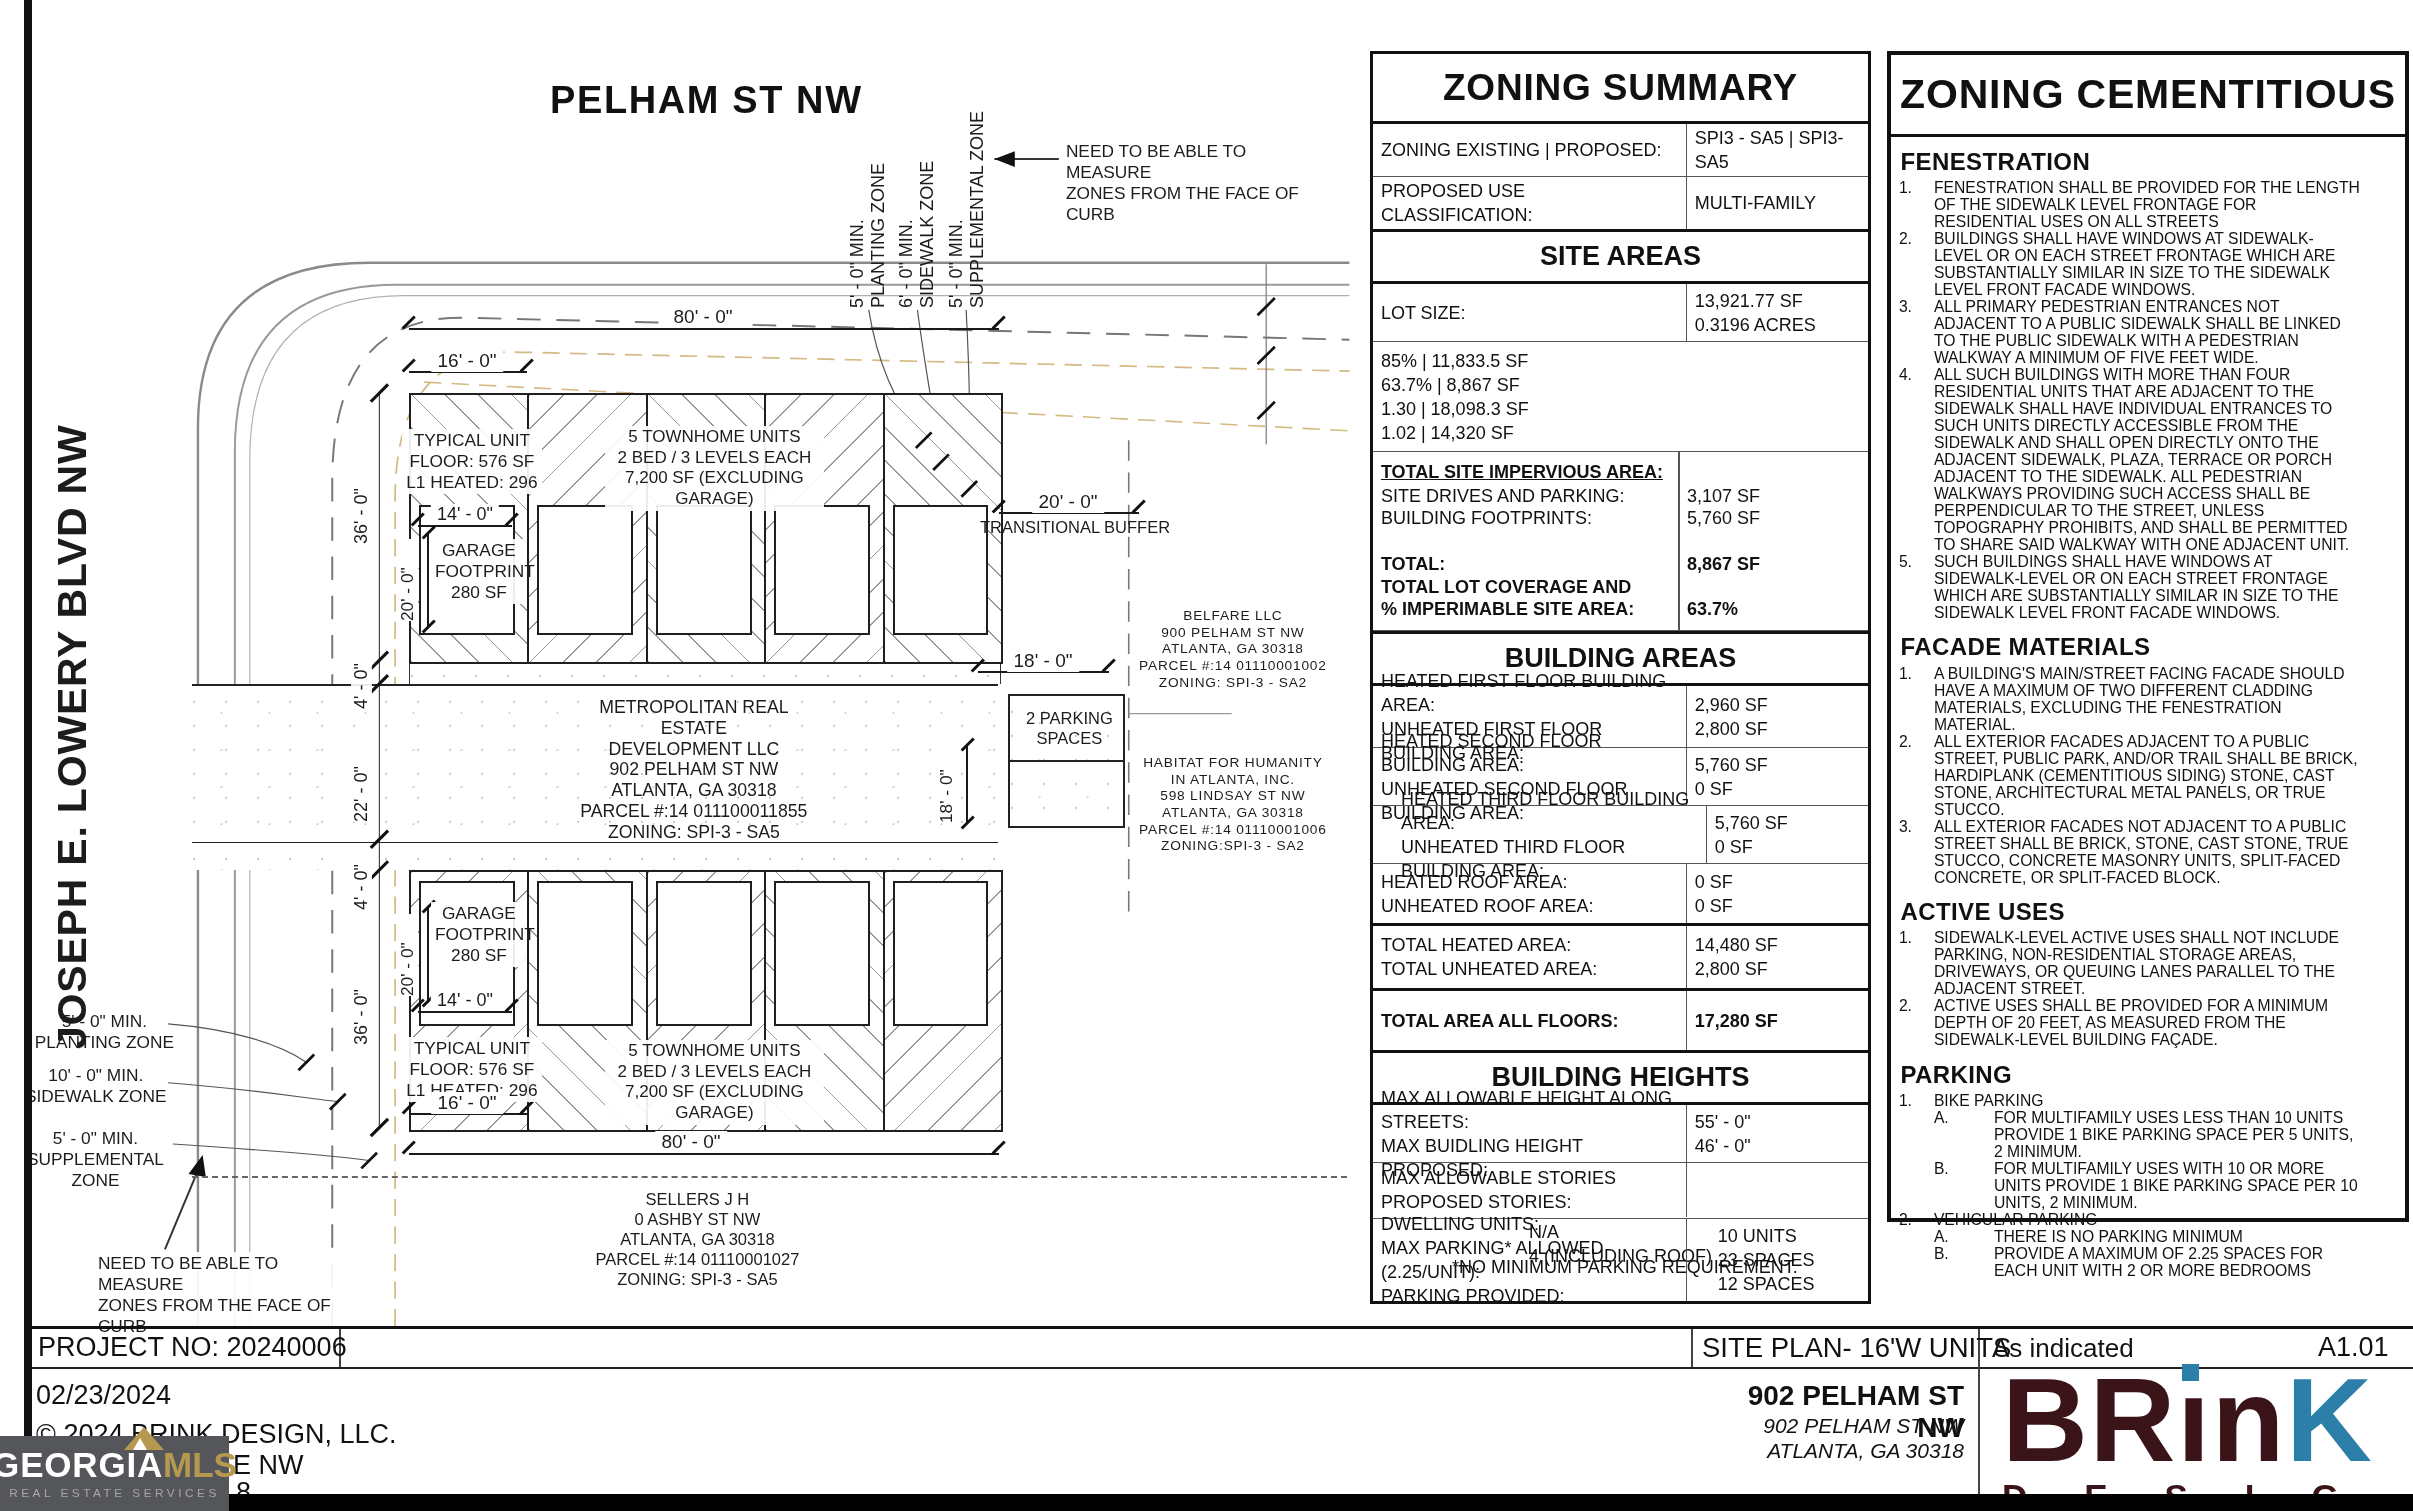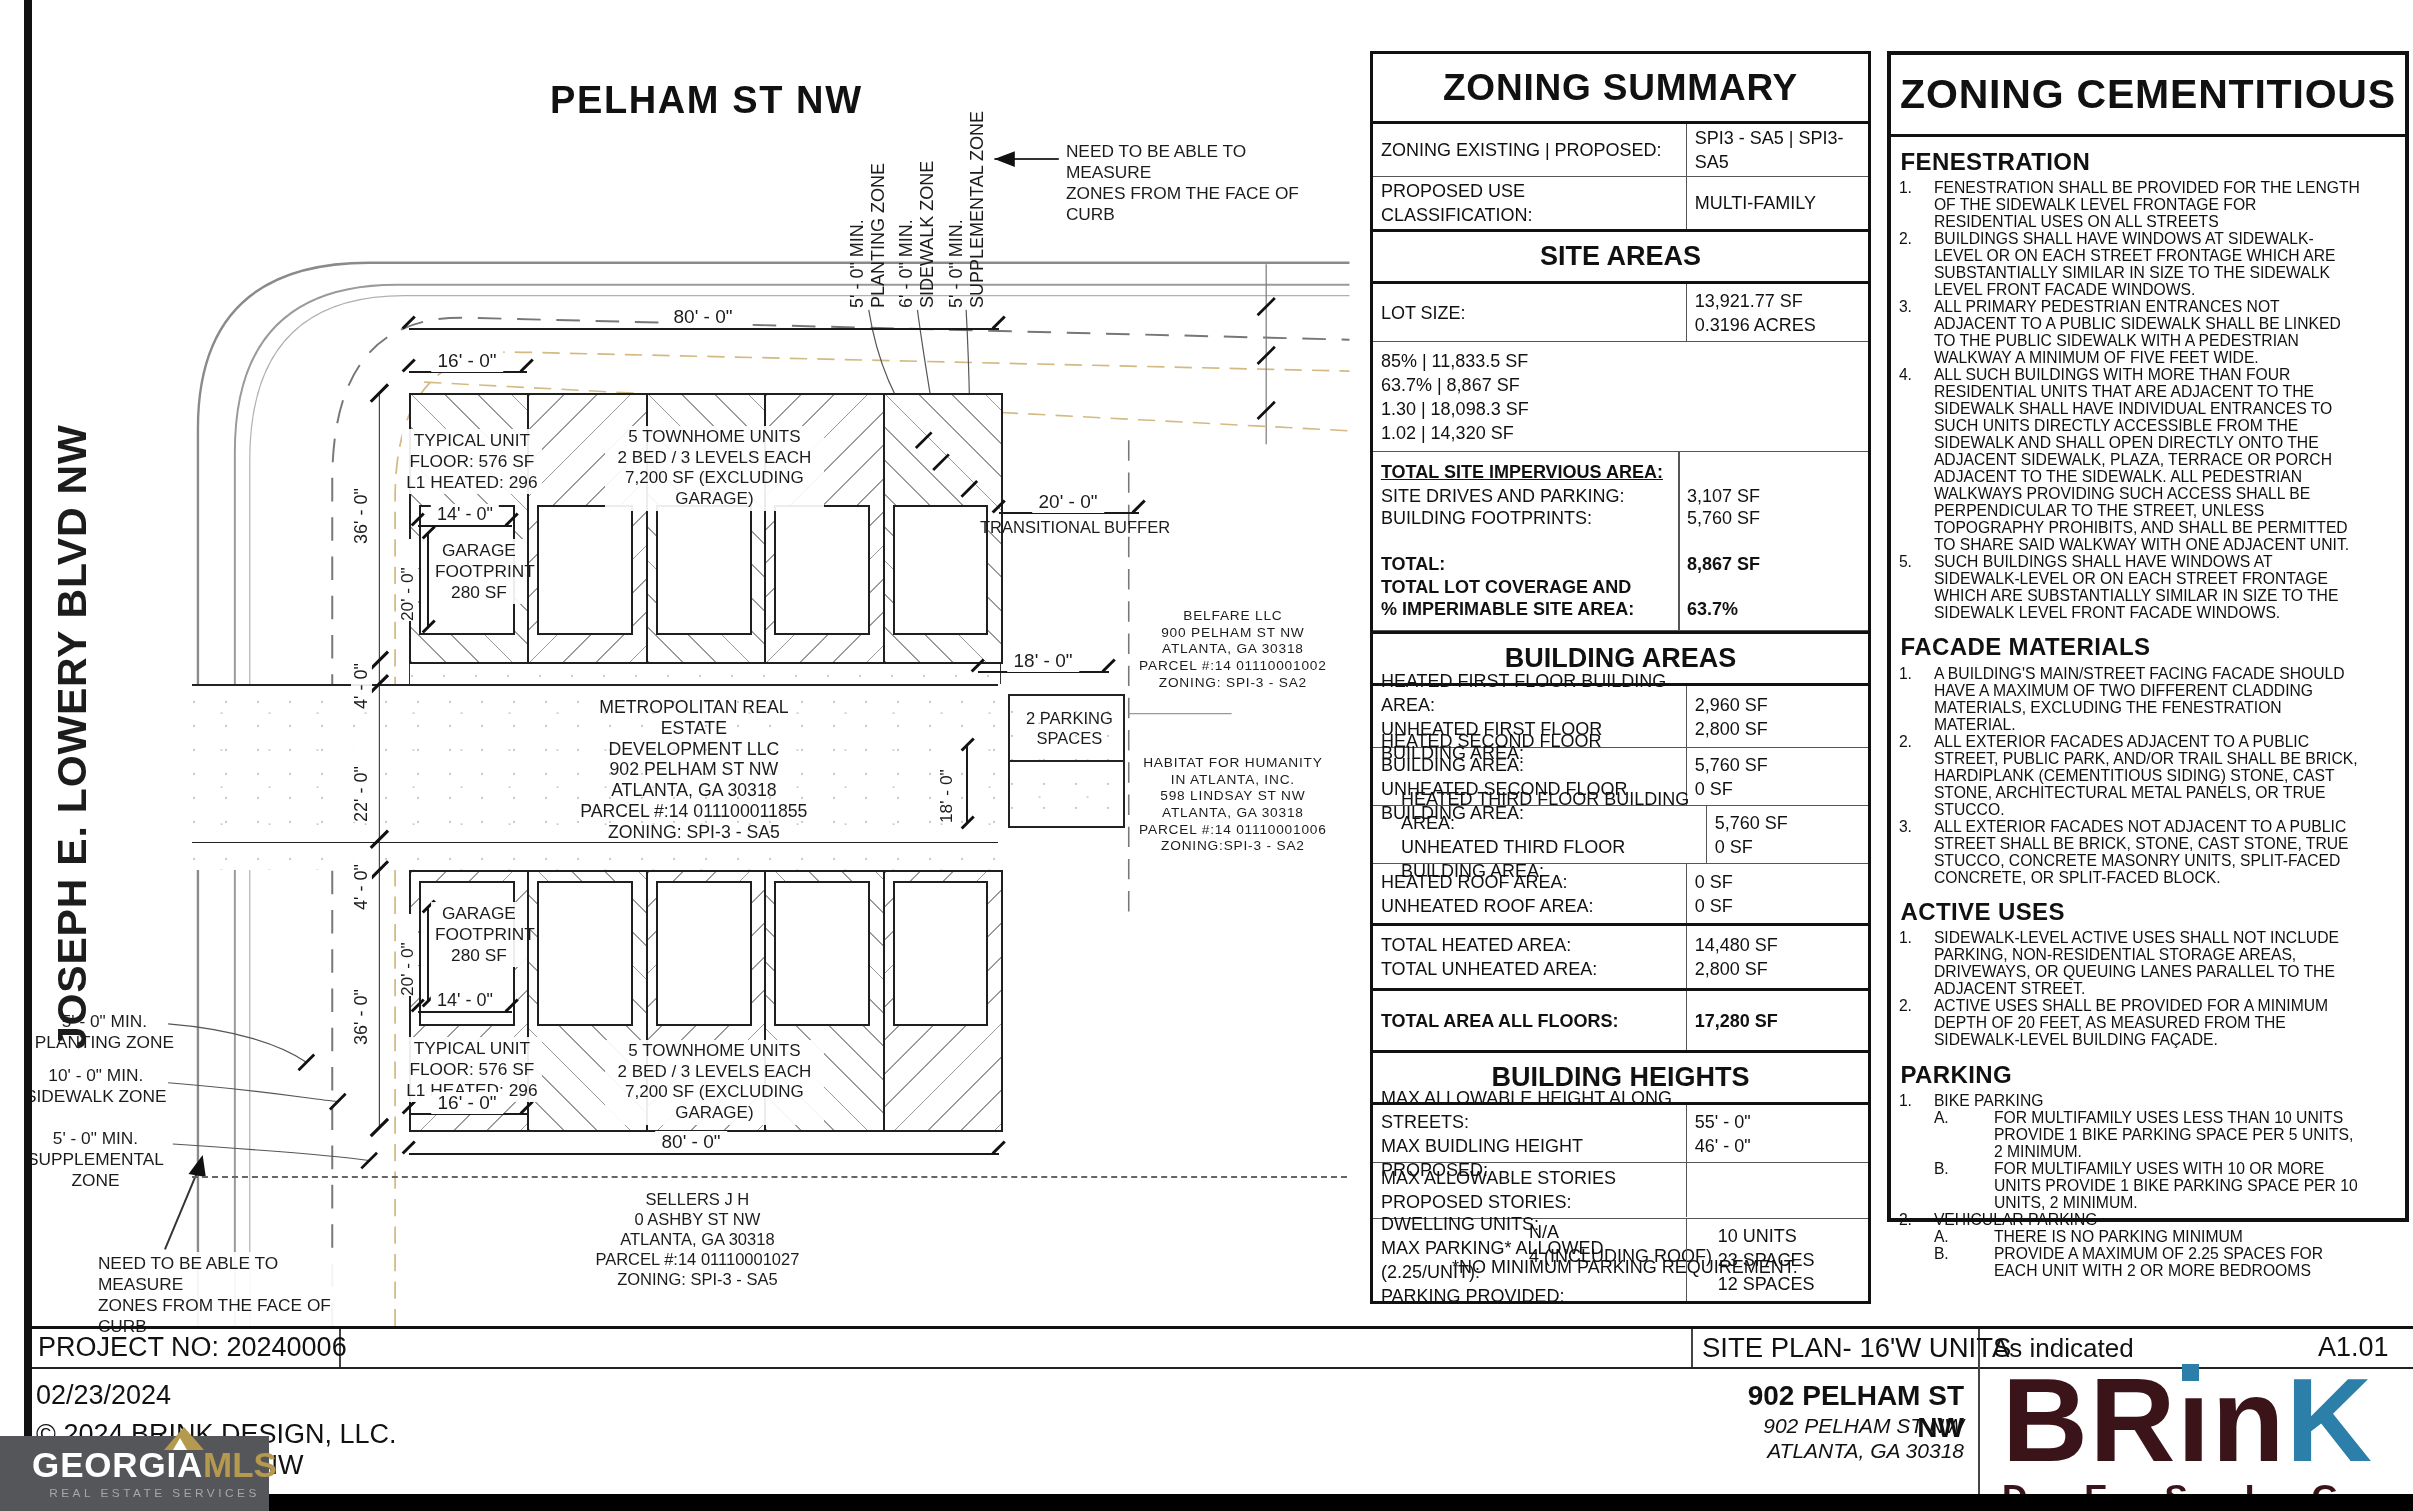--- a/index.html
+++ b/index.html
@@ -54,21 +54,21 @@
   .req-txt{width:428px;flex:none;}
   .req-item.sub{margin-left:35px;}
   .req-item.sub .req-num{width:60px;}
   .req-item.sub .req-txt{width:368px;}
   
   .tb-line-h{position:absolute;background:#222;z-index:5;}
   .tb-line-v{position:absolute;background:#444;z-index:5;}
   .tb-txt{position:absolute;z-index:5;color:#111;}
   .brink-let{font-weight:700;line-height:102px;font-size:119px;letter-spacing:1.6px;}
   .mls{position:absolute;left:0;top:1436px;width:229px;height:75px;background:#55565a;z-index:7;
-    display:flex;flex-direction:column;align-items:center;justify-content:center;padding-left:40px;}
+    display:flex;flex-direction:column;align-items:center;justify-content:center;}
   .mls-row{display:flex;align-items:baseline;font-weight:700;font-size:35px;line-height:35px;position:relative;}
   .mls-tag{font-size:11.8px;letter-spacing:3.5px;margin-top:3.9px;}
 </style>
 </head>
 <body>
 
 <div class="sheet">
 
   <svg class="abs" style="left:0;top:0;z-index:1;" width="2413" height="1512" viewBox="0 0 3072 1924">
     <path d="M 252 1688 L 252 545 Q 252 334 470 334 L 1718 334" fill="none" stroke="#8a8a8a" stroke-width="3"></path>

